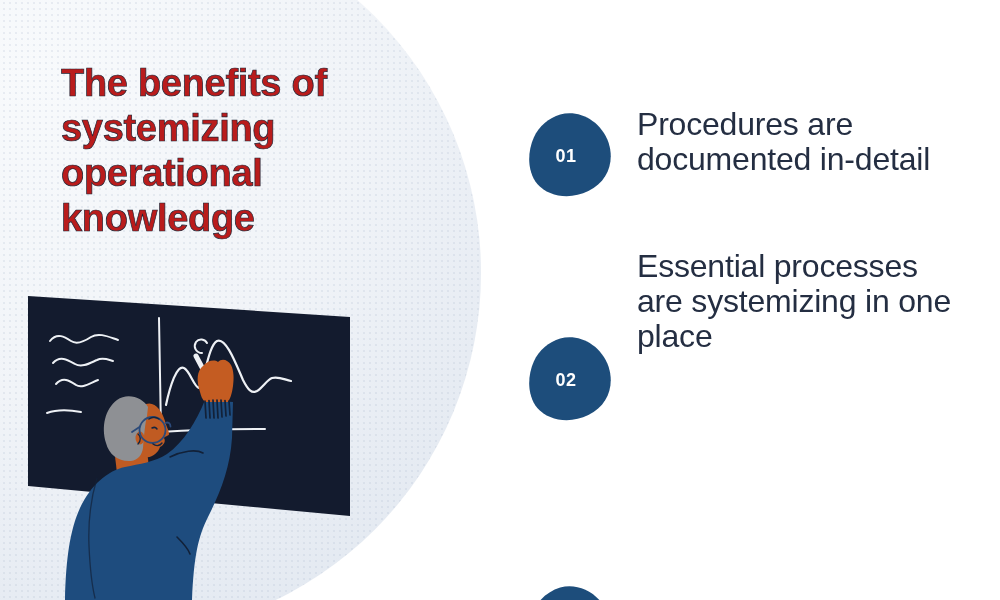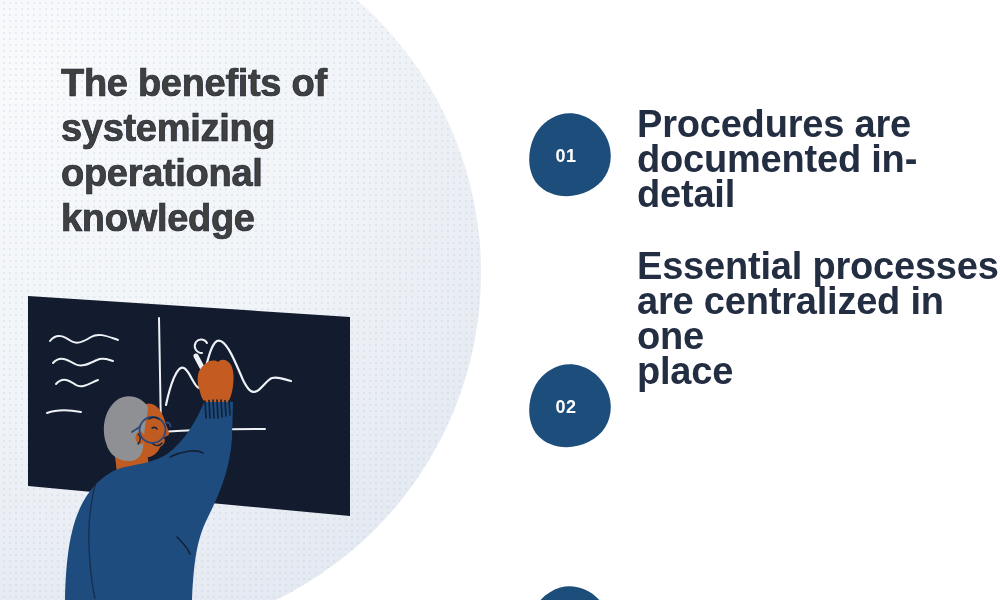--- a/index.html
+++ b/index.html
@@ -23,39 +23,39 @@
     position:absolute;left:-245px;top:-90px;width:726px;height:726px;
     border-radius:50%;
     background-image:
       radial-gradient(rgba(167,180,201,0.20) 1px, rgba(167,180,201,0) 1.35px),
       radial-gradient(circle at 38% 22%, #f8fafc 0%, #f1f4f8 45%, #e7ecf3 72%, #dfe6ef 100%);
     background-size:6px 6px,100% 100%;
   }
   .title{
     position:absolute;left:61px;top:61px;
     font-size:38px;line-height:45px;font-weight:bold;
-    letter-spacing:-0.3px;color:#404040;
+    letter-spacing:-0.3px;color:#b91c1c;
     -webkit-text-stroke:0.7px #1b2434;
     white-space:pre-line;
   }
   .benefit-row{position:absolute;left:525px}
   .badge{position:relative;width:88px;height:90px}
   .badge svg{position:absolute;inset:0;width:100%;height:100%}
   .badge .num{
     position:absolute;inset:0;display:flex;align-items:center;justify-content:center;
     color:#ffffff;font-size:18px;font-weight:bold;letter-spacing:0.5px;
     transform:translate(-3px,1px);
   }
   .benefit-text{
     position:absolute;left:637px;
-    font-size:38px;line-height:35px;letter-spacing:-0.2px;
-    color:var(--text-dark,#242e42);white-space:pre-line;font-weight:bold;
+    font-size:32px;line-height:35px;letter-spacing:-0.2px;
+    color:var(--text-dark,#242e42);white-space:pre-line;
   }
   .b1{top:110px}.t1{top:107px}
-  .b2{top:271px}.t2{top:249px}
+  .b2{top:244px}.t2{top:249px}
   .b3{top:403px}.t3{top:410px}
   .illustration{position:absolute;left:0;top:280px;width:470px;height:320px}
   
   .c-accent{fill:var(--accent-blue,#1d4d7b)}
   .c-board{fill:var(--board-navy,#131b2e)}
   .c-body{fill:var(--sweater-blue,#1e4c7e)}
   .c-skin{fill:var(--skin-orange,#c05b22)}
   .c-hand{fill:#c45c22}
   .c-hair{fill:var(--hair-gray,#8e9094)}
   .chalk{stroke:var(--chalk-white,#eef1f5);fill:none;stroke-linecap:round}
@@ -84,21 +84,21 @@
   <div class="benefit-text t1">Procedures are
 documented in-detail</div>
 
   <div class="benefit-row badge b2">
     <svg viewBox="0 0 100 100" aria-hidden="true">
       <path class="c-accent" d="M40,4 C60,-2 86,10 95,36 C102,58 94,80 72,91 C52,101 27,98 14,83 C3,70 2,48 10,30 C16,17 27,8 40,4 Z"></path>
     </svg>
     <div class="num">02</div>
   </div>
   <div class="benefit-text t2">Essential processes
-are centralized in one
+are systemizing in one
 place</div>
 
   <div class="benefit-row badge b3">
     <svg viewBox="0 0 100 100" aria-hidden="true">
       <path class="c-accent" d="M40,4 C60,-2 86,10 95,36 C102,58 94,80 72,91 C52,101 27,98 14,83 C3,70 2,48 10,30 C16,17 27,8 40,4 Z"></path>
     </svg>
     <div class="num">03</div>
   </div>
 
   <svg class="illustration" viewBox="0 0 470 320" role="img" aria-label="Man with gray hair and glasses drawing a chalk line chart on a dark blackboard">

